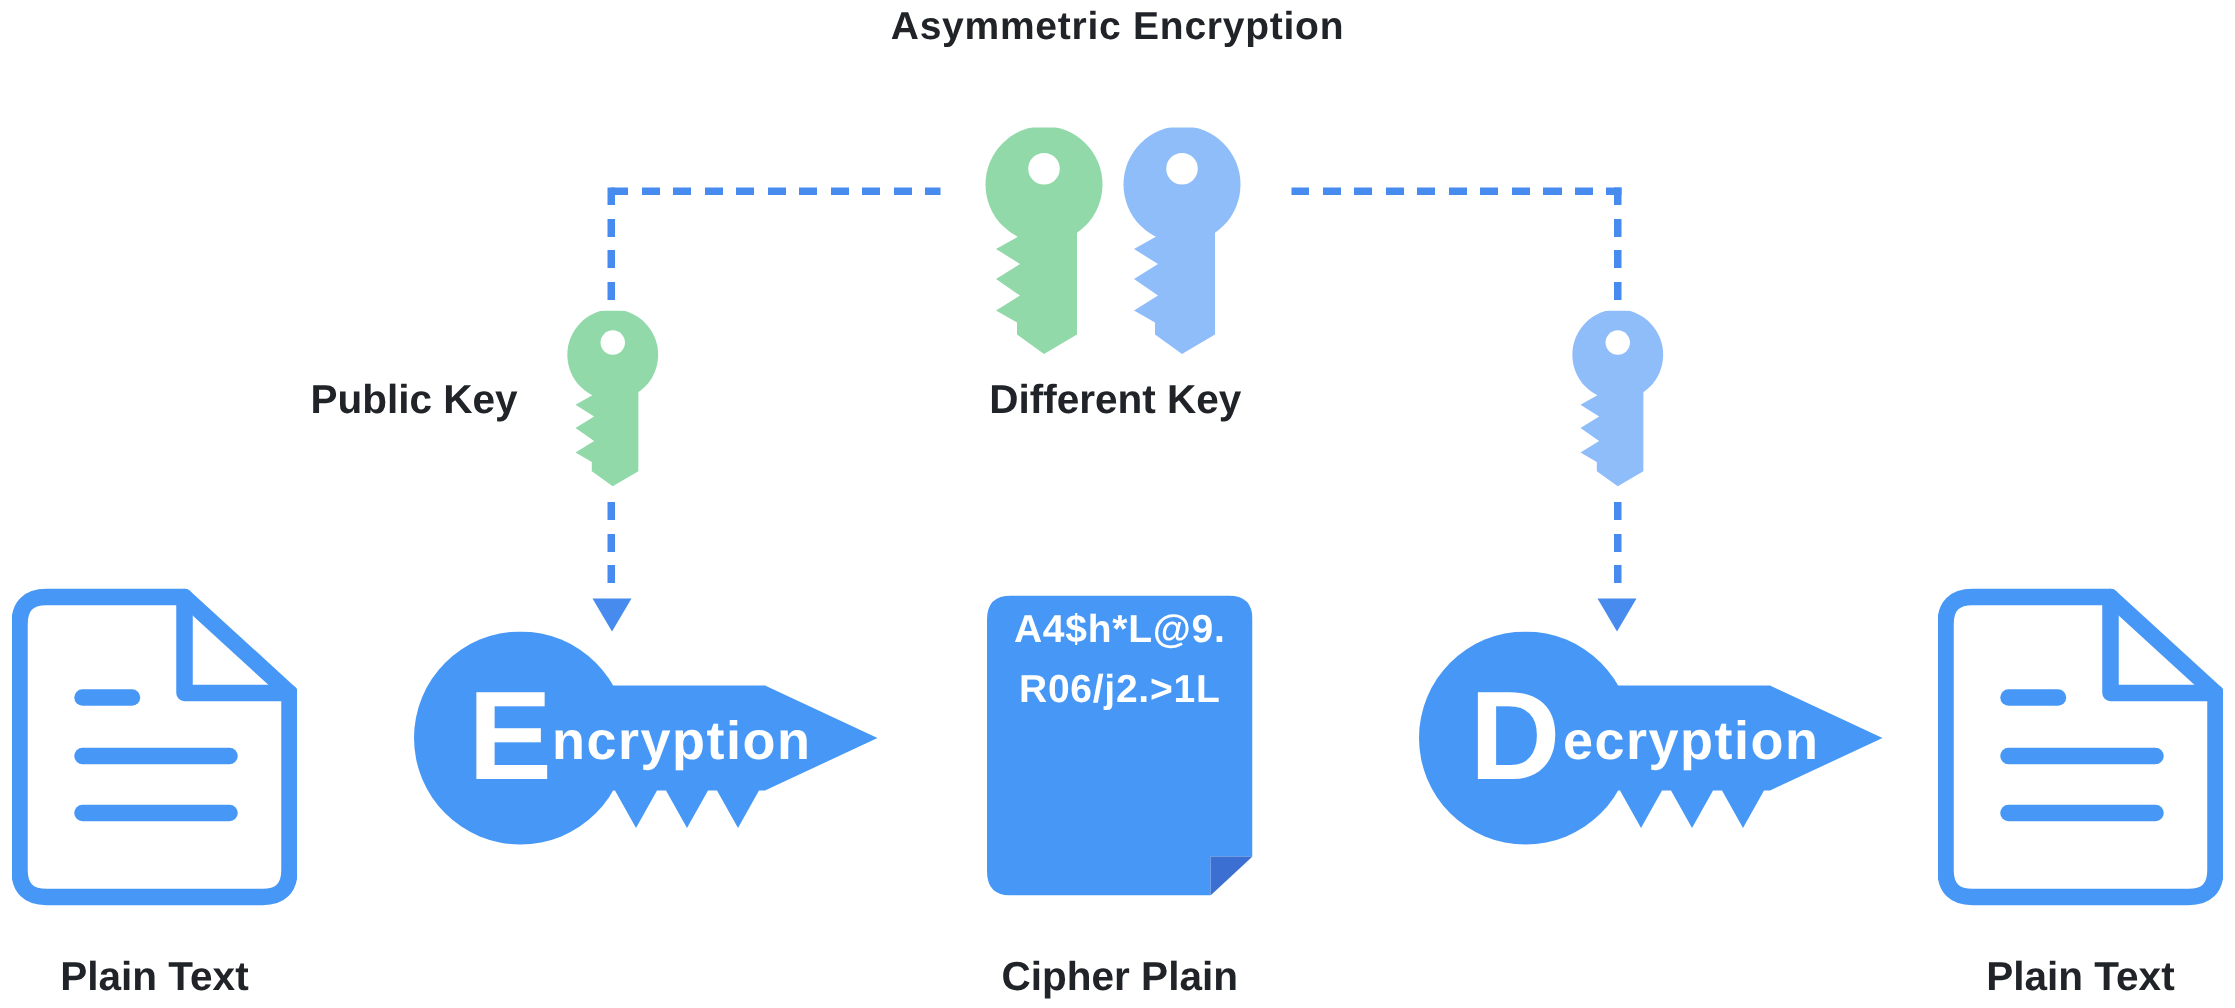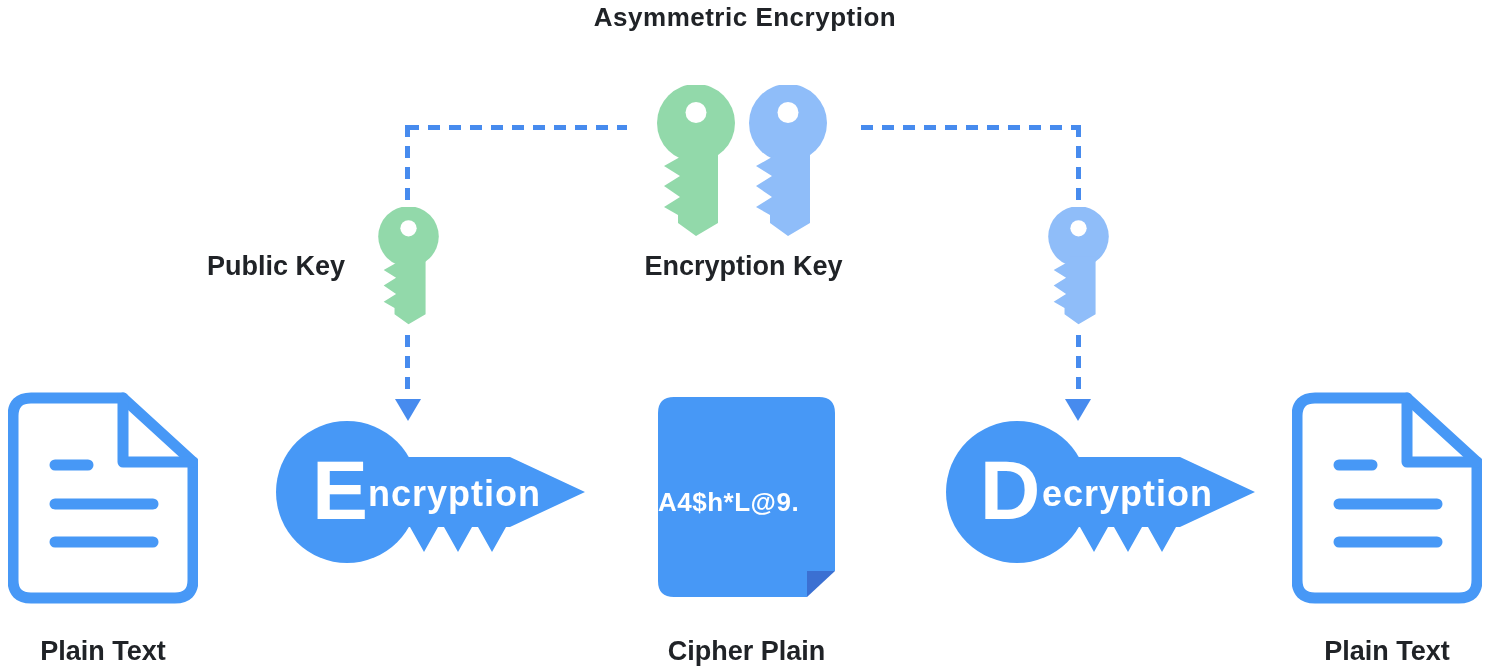--- a/index.html
+++ b/index.html
@@ -36,21 +36,21 @@
   .hkey-rest{font-size:36px;letter-spacing:1px;}
 
   .doc-svg{position:absolute;z-index:2;}
   .doc-svg path,.doc-svg line{stroke:var(--blue);stroke-width:11;fill:none;
       stroke-linejoin:round;stroke-linecap:round;}
 
   .cipher-svg{position:absolute;left:658px;top:397px;z-index:2;}
   .cipher-body{fill:var(--blue);}
   .cipher-fold{fill:var(--fold-blue);}
   .cipher-lines{position:absolute;left:658px;top:397px;width:177px;height:188px;z-index:3;
-      display:flex;flex-direction:row;align-items:center;padding-top:23px;}
+      display:flex;flex-direction:column;align-items:center;padding-top:3px;}
   .cipher-lines span{color:#fff;font-size:26px;font-weight:bold;line-height:39.5px;
       letter-spacing:.5px;white-space:nowrap;}
 </style>
 </head>
 <body>
 
 <div class="stage">
 
   <svg width="0" height="0" style="position:absolute">
     <defs>
@@ -76,21 +76,21 @@
   <div class="arrow-down" style="left:1065px;top:399px;"></div>
 
   <div class="white-box" style="left:627px;top:84px;width:233px;height:154px;">
     <svg class="green-fill" style="left:21px;top:1px;" width="96" height="152" viewBox="0 0 96 152">
         <use href="#vkey"></use>
       </svg>
     <svg class="blue-fill" style="left:113px;top:1px;" width="96" height="152" viewBox="0 0 96 152">
         <use href="#vkey"></use>
       </svg>
   </div>
-  <div class="label" style="left:627px;top:251px;width:233px;text-align:center;">Encryption Key</div>
+  <div class="label" style="left:627px;top:251px;width:233px;text-align:center;">Different Key</div>
 
   <div class="label" style="left:140px;top:251px;width:205px;text-align:right;">Public Key</div>
   <div class="white-box" style="left:348px;top:206px;width:119px;height:121px;">
     <svg class="green-fill" style="left:23px;top:1px;" width="75" height="118" viewBox="0 0 96 152">
         <use href="#vkey"></use>
       </svg>
   </div>
 
   <div class="white-box" style="left:1020px;top:206px;width:119px;height:121px;">
     <svg class="blue-fill" style="left:21px;top:1px;" width="75" height="118" viewBox="0 0 96 152">
@@ -109,20 +109,21 @@
     <text class="hkey-initial" x="64" y="98" text-anchor="middle">D</text>
     <text class="hkey-rest" x="96" y="85">ecryption</text>
   </svg>
 
   <svg class="cipher-svg" width="177" height="200" viewBox="0 0 177 200">
     <path class="cipher-body" d="M16,0 L161,0 Q177,0 177,16 L177,174 L149,174 L149,200 L16,200 Q0,200 0,184 L0,16 Q0,0 16,0 Z"></path>
     <polygon class="cipher-fold" points="149,174 177,174 149,200"></polygon>
   </svg>
   <div class="cipher-lines">
     <span>A4$h*L@9.</span>
+    <span>R06/j2.&gt;1L</span>
   </div>
   <div class="label" style="left:658px;top:636px;width:177px;text-align:center;">Cipher Plain</div>
 
   <svg class="doc-svg" style="left:8px;top:392px;" width="190" height="212" viewBox="0 0 190 212">
     <path d="M115,6 L185,70 L185,188 Q185,206 167,206 L23,206 Q5,206 5,188 L5,24 Q5,6 23,6 Z"></path>
     <path d="M115,6 L115,70 L185,70"></path>
     <line x1="47" y1="73" x2="80" y2="73"></line>
     <line x1="47" y1="112" x2="145" y2="112"></line>
     <line x1="47" y1="150" x2="145" y2="150"></line>
   </svg>

